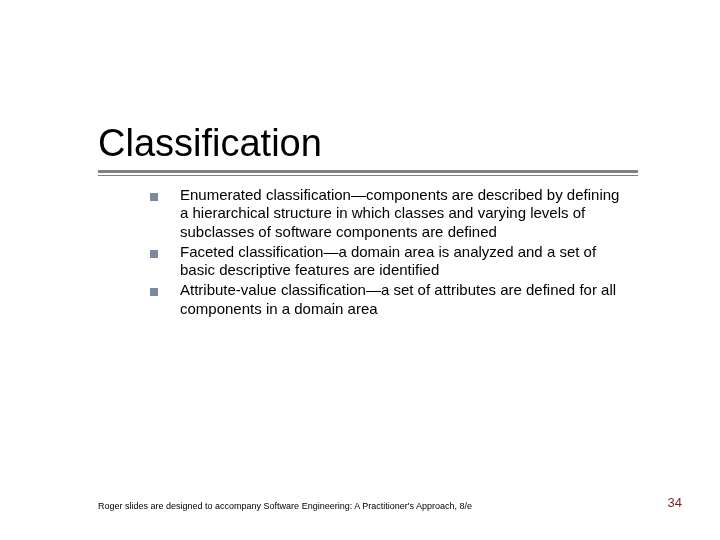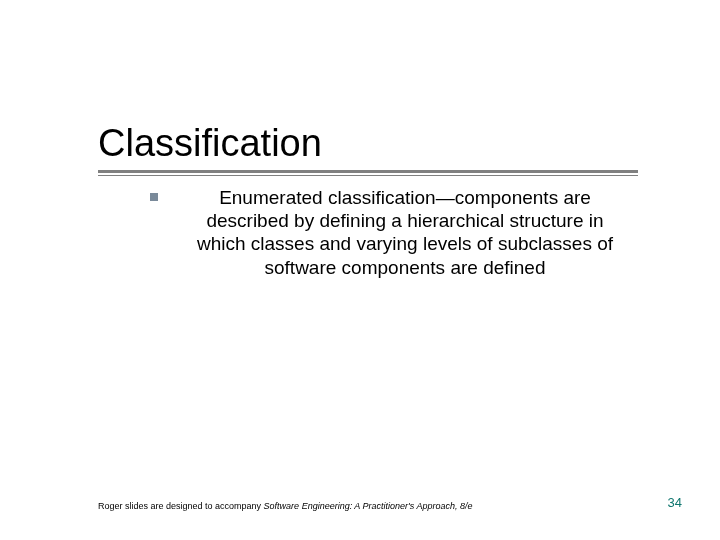--- a/index.html
+++ b/index.html
@@ -51,68 +51,75 @@
     width: 480px;
   }
   ul.bullets {
     list-style: none;
     margin: 0;
     padding: 0;
   }
   ul.bullets > li {
     position: relative;
     padding-left: 30px;
-    font-size: 19px;
+    font-size: 15px;
     line-height: 1.22;
     margin-bottom: 2px;
-    text-align: center;
   }
   ul.bullets > li .sq {
     position: absolute;
     left: 0;
     top: 7px;
     width: 8px;
     height: 8px;
     background: #7a8a9a;
   }
   .footer {
     position: absolute;
     left: 98px;
     bottom: 28px;
     width: 520px;
     font-size: 9px;
     line-height: 1.25;
     color: #000;
   }
-  .footer .ital { font-style: italic; }
+  .footer .ital { }
   .pagenum {
     position: absolute;
     right: 38px;
     bottom: 30px;
     font-size: 13px;
-    color: #0f766e;
+    color: #7f1d1d;
   }
 </style>
 </head>
 <body>
 
 <div class="slide">
 
   <div class="title-block">
     <h1 class="title">Classification</h1>
     <div class="title-rule-thick"></div>
     <div class="title-rule-thin"></div>
   </div>
 
   <div class="body-block">
     <ul class="bullets">
       <li>
         <span class="sq"></span>
         <span><span>Enumerated classification</span><span>—components are described by defining a hierarchical structure in which classes and varying levels of subclasses of software components are defined</span></span>
       </li>
+      <li>
+        <span class="sq"></span>
+        <span><span>Faceted classification</span><span>—a domain area is analyzed and a set of basic descriptive features are identified</span></span>
+      </li>
+      <li>
+        <span class="sq"></span>
+        <span><span>Attribute-value classification</span><span>—a set of attributes are defined for all components in a domain area</span></span>
+      </li>
     </ul>
   </div>
 
   <div class="footer">
     <span>Roger slides are designed to accompany </span><span class="ital">Software Engineering: A Practitioner's Approach, 8/e</span><br>
   </div>
 
   <div class="pagenum">34</div>
 
 </div>

